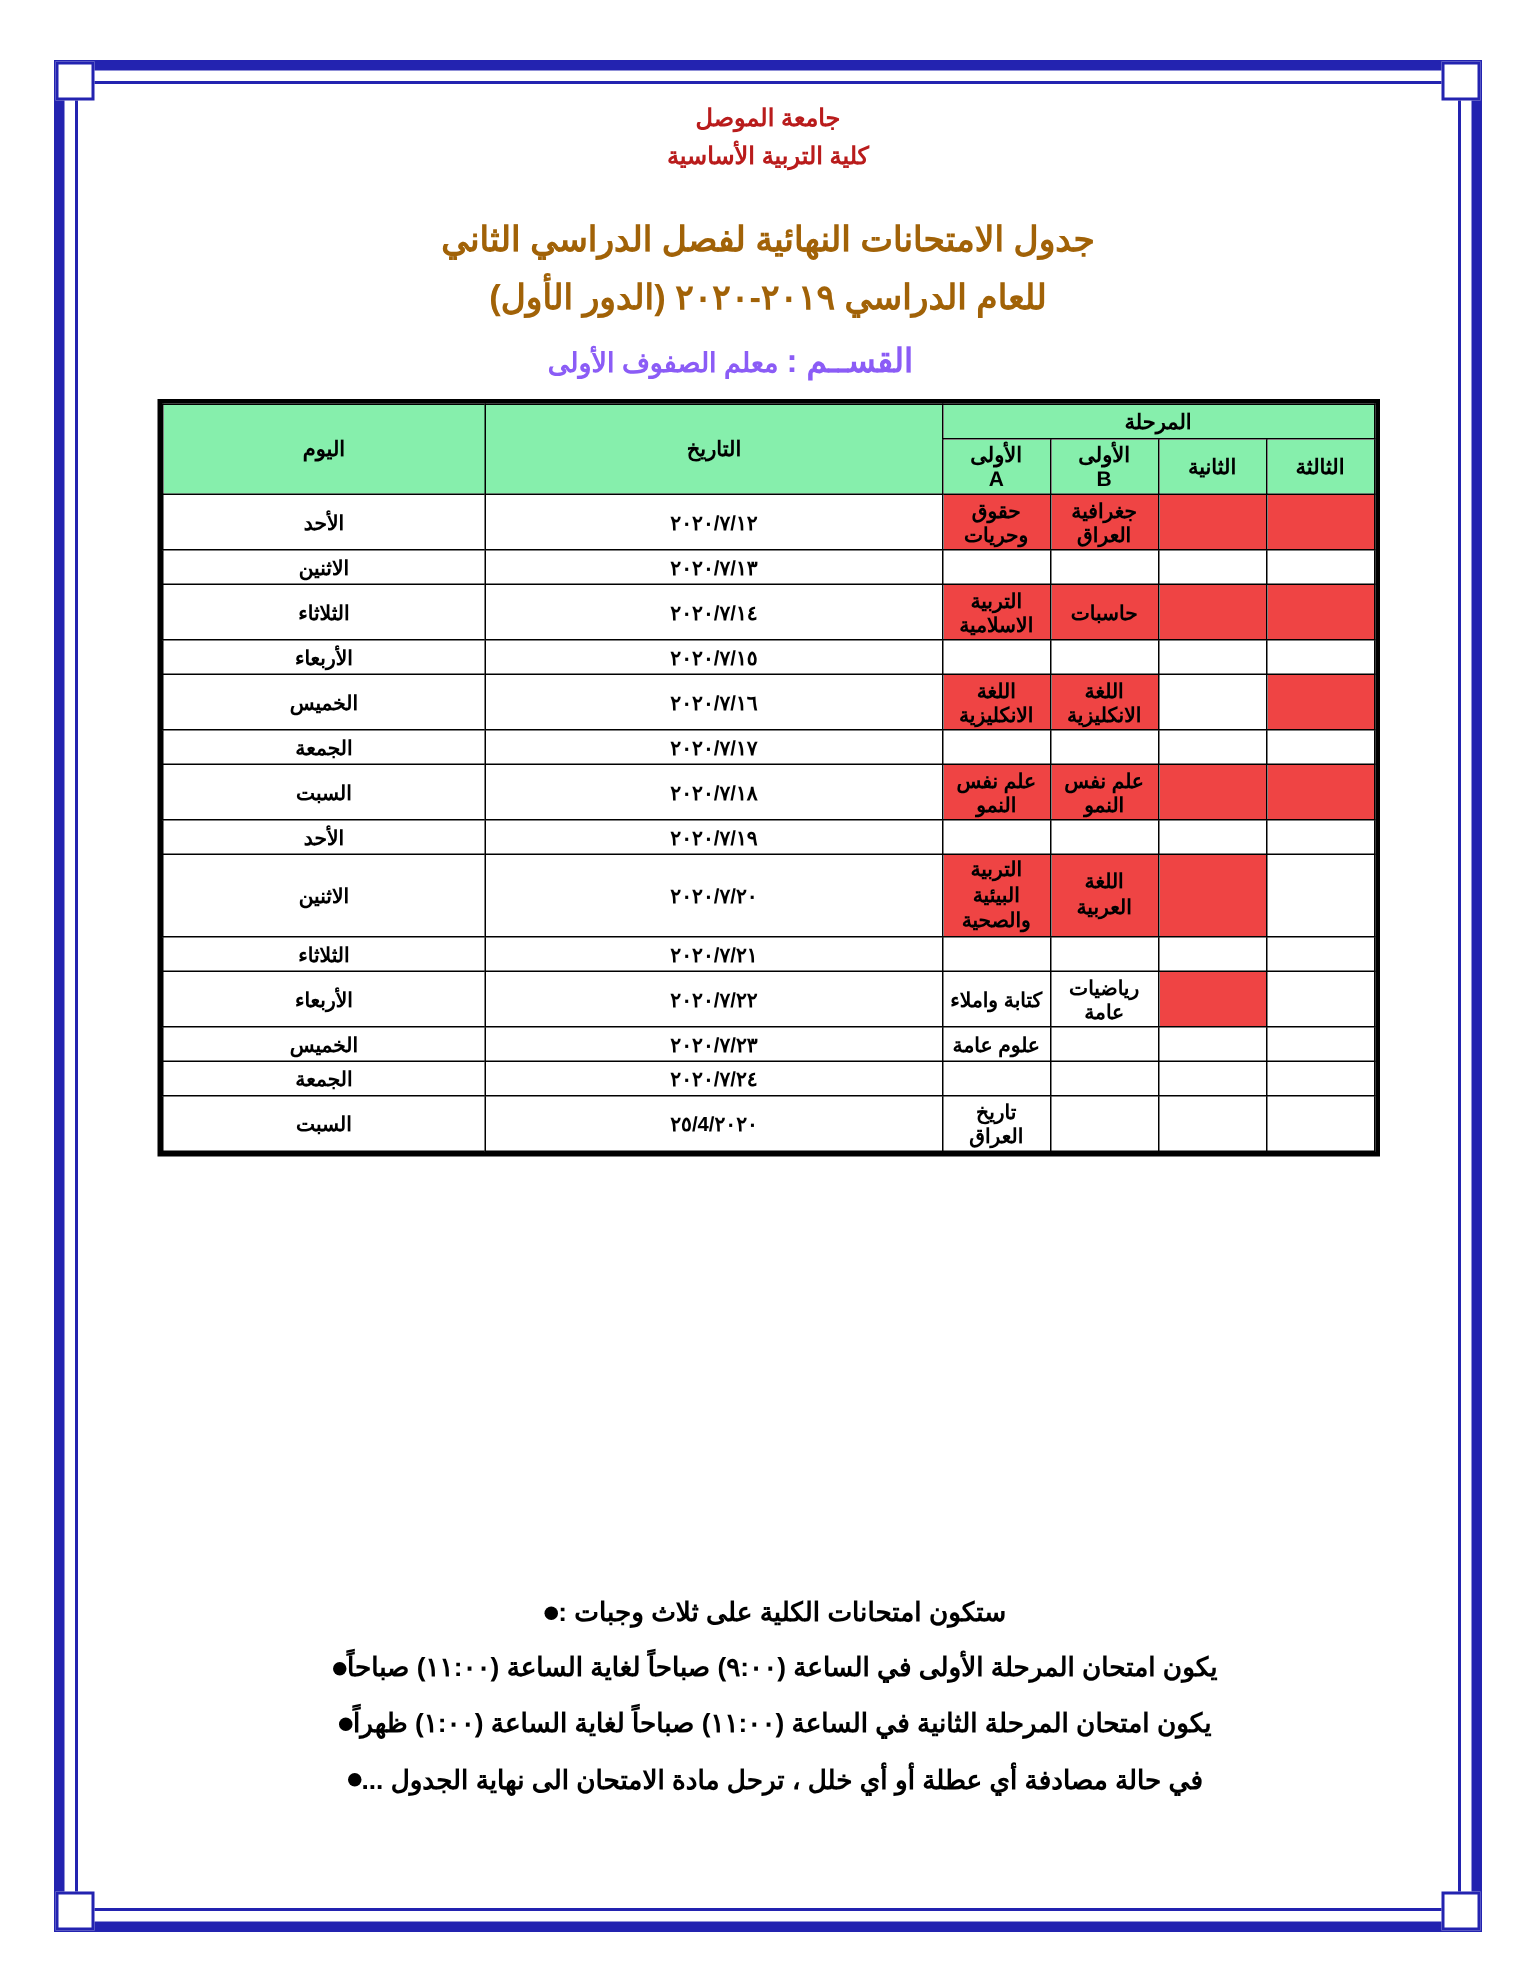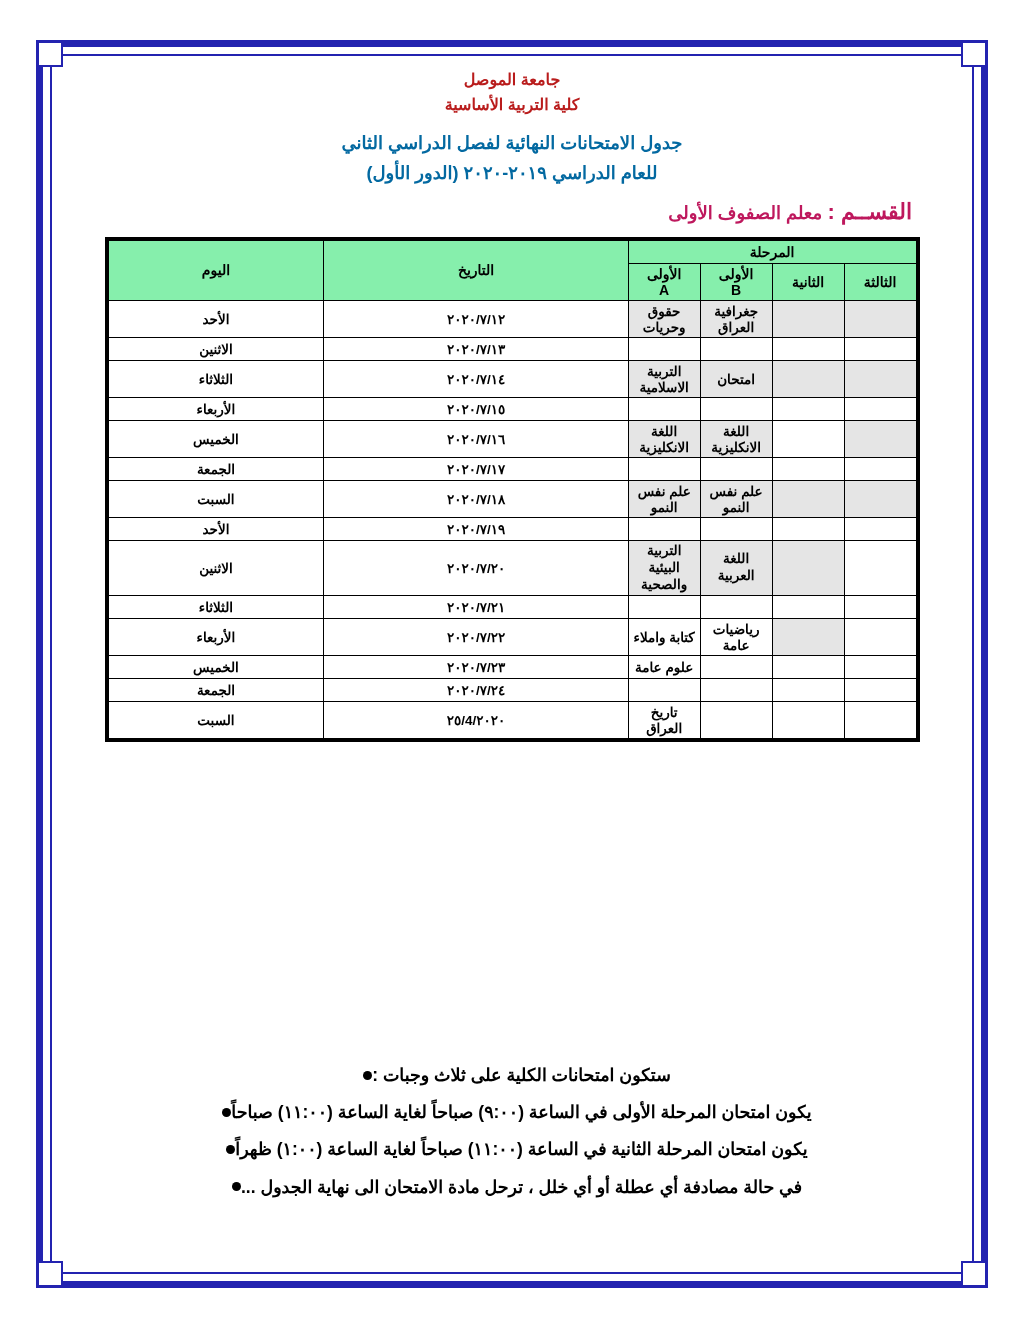--- a/index.html
+++ b/index.html
@@ -62,36 +62,36 @@
     margin-top: 10px;
     font-weight: bold;
     font-size: 16px;
     color: #b91c1c;
     line-height: 1.55;
   }
   .header-block .uni { display: block; }
   .header-block .college { display: block; }
 
   .title-block {
-    margin-top: 10px;
-    text-align: center;
-    font-weight: bold;
-    font-size: 18px;
+    margin-top: 22px;
+    text-align: center;
+    font-weight: bold;
+    font-size: 23px;
     line-height: 1.7;
-    color: #0369a1;
+    color: #a16207;
   }
   .title-block .t2 { letter-spacing: 0.5px; }
 
   .dept-line {
     margin-top: 10px;
-    text-align: right;
+    text-align: center;
     padding-right: 50px;
     font-weight: bold;
     font-size: 19px;
-    color: #be185d;
+    color: #8b5cf6;
     font-stretch: condensed;
   }
   .dept-line .dept-label { font-size: 22px; }
   .dept-line .dept-value { font-size: 18px; }
 
   
   .table-wrap {
     margin: 12px auto 0 auto;
     width: 815px;
     border: 3px solid #000;
@@ -119,21 +119,21 @@
     background: #86efac;
     font-size: 14px;
   }
   .col-day   { width: 105px; }
   .col-date  { width: 148px; }
   .col-1a    { width: 140px; }
   .col-1b    { width: 140px; }
   .col-2     { width: 140px; }
   .col-3     { width: 140px; }
 
-  td.filled { background: #e5e5e5; }
+  td.filled { background: #ef4444; }
   td.empty  { background: #ffffff; }
   tr.tall td { height: 44px; }
   td.two-line { line-height: 1.25; }
   td.date-cell { font-size: 14px; letter-spacing: 0.5px; }
 
   
   .notes {
     position: absolute;
     right: 0;
     left: 0;
@@ -228,21 +228,21 @@
             <td class="col-3 empty"></td>
             <td class="col-2 empty"></td>
             <td class="col-1b empty"></td>
             <td class="col-1a empty"></td>
             <td class="col-date date-cell empty">٢٠٢٠/٧/١٣</td>
             <td class="col-day empty">الاثنين</td>
           </tr>
           <tr>
             <td class="col-3 filled"></td>
             <td class="col-2 filled"></td>
-            <td class="col-1b filled">امتحان</td>
+            <td class="col-1b filled">حاسبات</td>
             <td class="col-1a filled">التربية الاسلامية</td>
             <td class="col-date date-cell empty">٢٠٢٠/٧/١٤</td>
             <td class="col-day empty">الثلاثاء</td>
           </tr>
           <tr>
             <td class="col-3 empty"></td>
             <td class="col-2 empty"></td>
             <td class="col-1b empty"></td>
             <td class="col-1a empty"></td>
             <td class="col-date date-cell empty">٢٠٢٠/٧/١٥</td>

